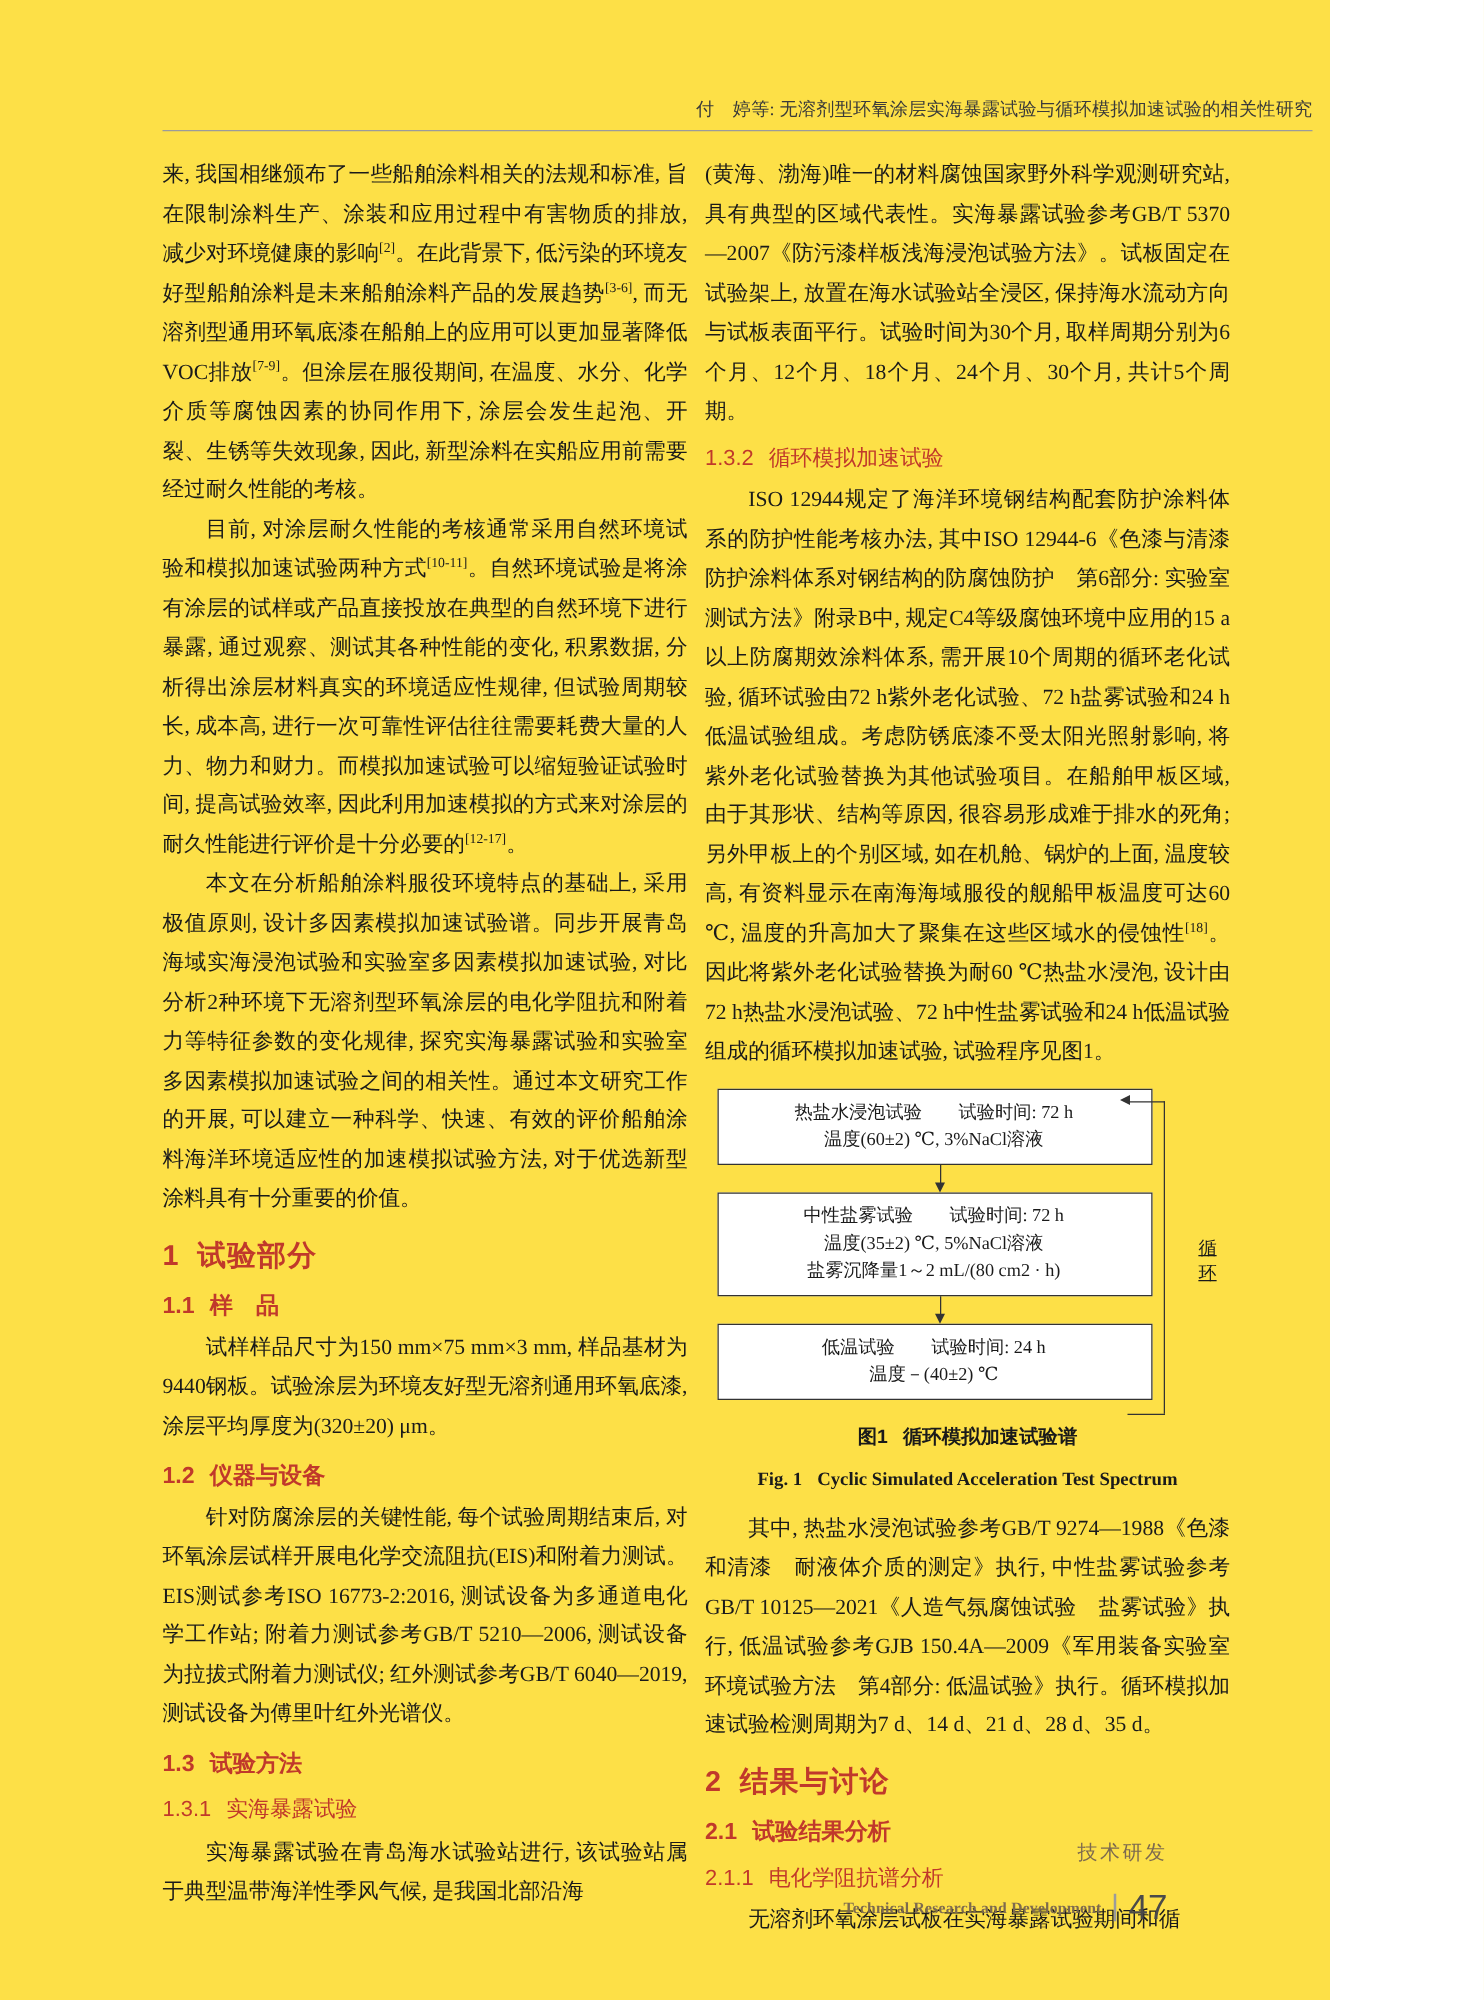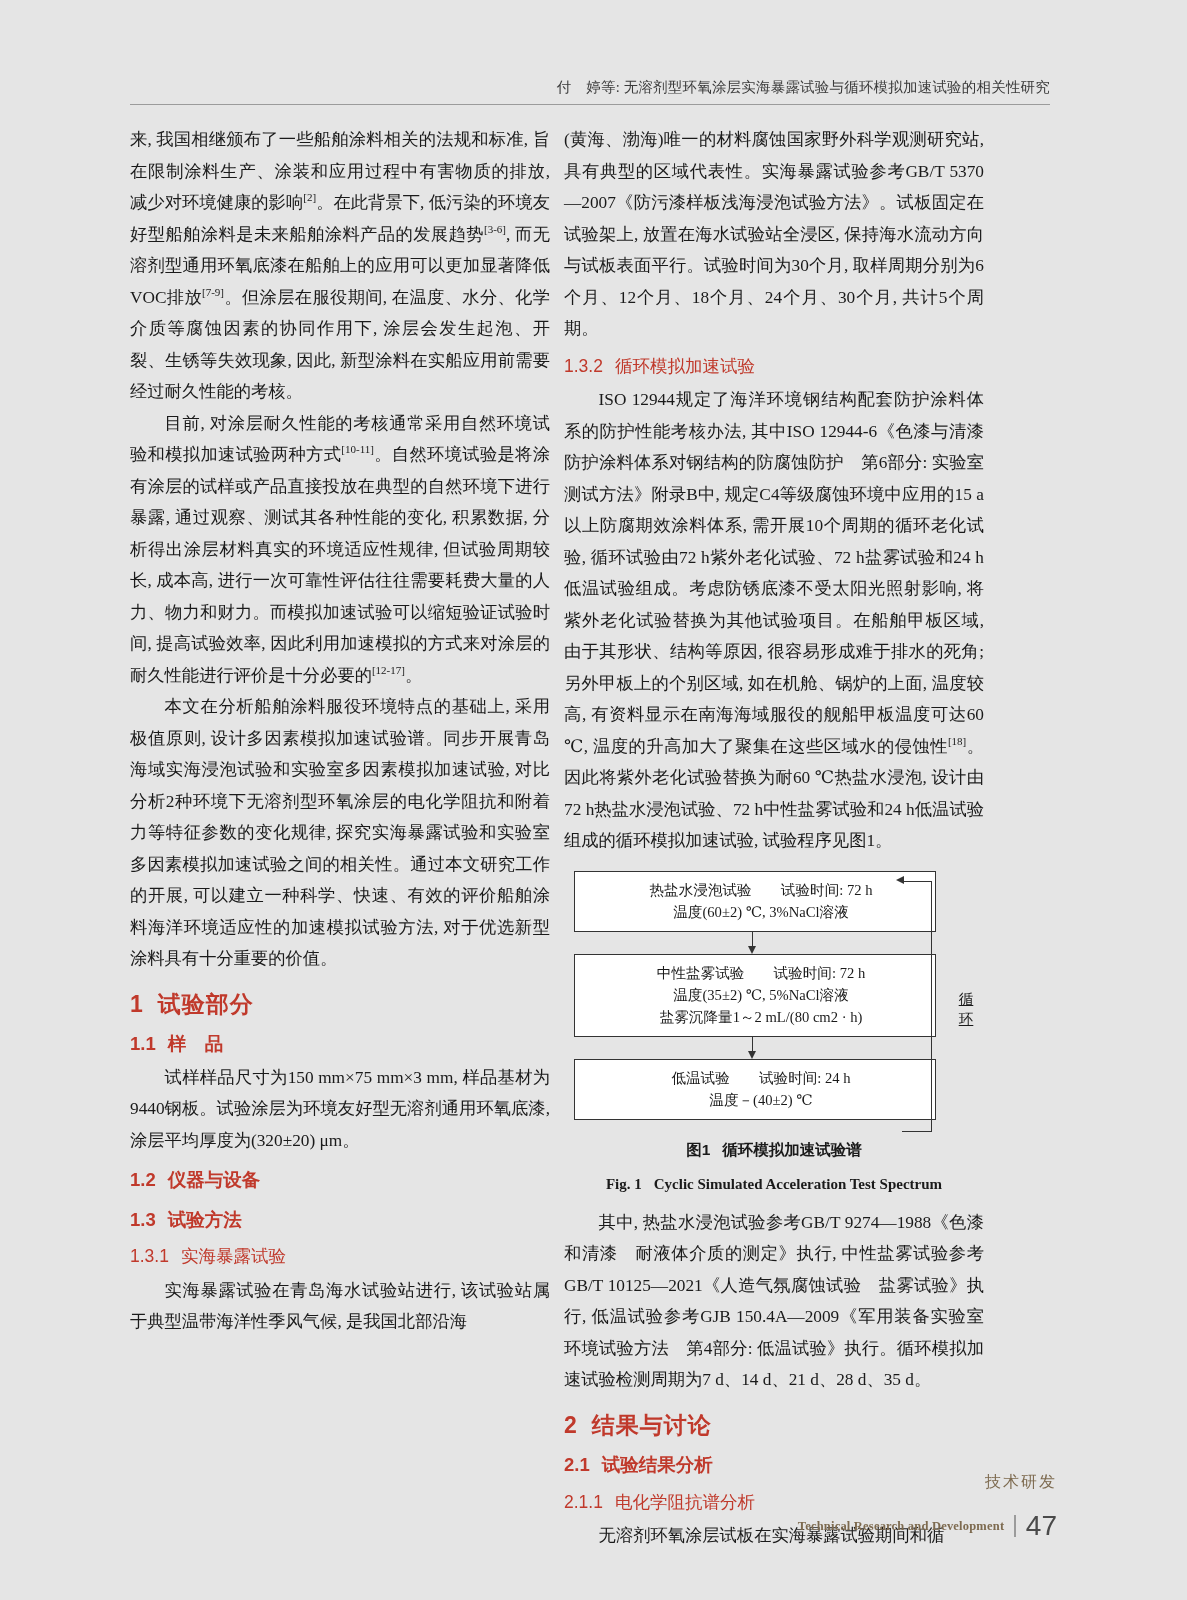--- a/index.html
+++ b/index.html
@@ -11,23 +11,23 @@
     width: 1187px;
     height: 1600px;
     font-family: "Liberation Serif", "DejaVu Serif", serif;
     color: #1a1a1a;
     position: relative;
     overflow: hidden;
   }
   .page {
     position: absolute;
     left: 0; top: 0;
-    width: 1187px;
+    width: 1064px;
     height: 1600px;
-    background: #e5e5e5;
+    background: #fde047;
   }
   
   .running-head {
     position: absolute;
     left: 130px;
     top: 78px;
     width: 920px;
     text-align: right;
     font-size: 14.5px;
     color: #3a3a3a;
@@ -96,21 +96,21 @@
   .figure {
     margin: 14px 0 6px 0;
     width: 420px;
   }
   .flow {
     position: relative;
     width: 420px;
   }
   .fbox {
     border: 1.3px solid #333;
-    padding: 7px 6px 8px 18px;
+    padding: 7px 6px 8px 4px;
     text-align: center;
     font-size: 14.6px;
     line-height: 22px;
     width: 336px;
     margin-left: 10px;
     background: #fff;
   }
   .fbox .line { white-space: nowrap; }
   .farrow {
     width: 356px;
@@ -248,20 +248,21 @@
     </div>
 
     <div class="h2">
       <span class="num">1.1</span><span>样　品</span>
     </div>
     <p class="para">试样样品尺寸为150 mm×75 mm×3 mm, 样品基材为9440钢板。试验涂层为环境友好型无溶剂通用环氧底漆, 涂层平均厚度为(320±20) μm。</p>
 
     <div class="h2">
       <span class="num">1.2</span><span>仪器与设备</span>
     </div>
+    <p class="para">针对防腐涂层的关键性能, 每个试验周期结束后, 对环氧涂层试样开展电化学交流阻抗(EIS)和附着力测试。EIS测试参考ISO 16773-2:2016, 测试设备为多通道电化学工作站; 附着力测试参考GB/T 5210—2006, 测试设备为拉拔式附着力测试仪; 红外测试参考GB/T 6040—2019, 测试设备为傅里叶红外光谱仪。</p>
 
     <div class="h2">
       <span class="num">1.3</span><span>试验方法</span>
     </div>
 
     <div class="h3">
       <span class="num">1.3.1</span><span>实海暴露试验</span>
     </div>
     <p class="para">实海暴露试验在青岛海水试验站进行, 该试验站属于典型温带海洋性季风气候, 是我国北部沿海</p>
 

